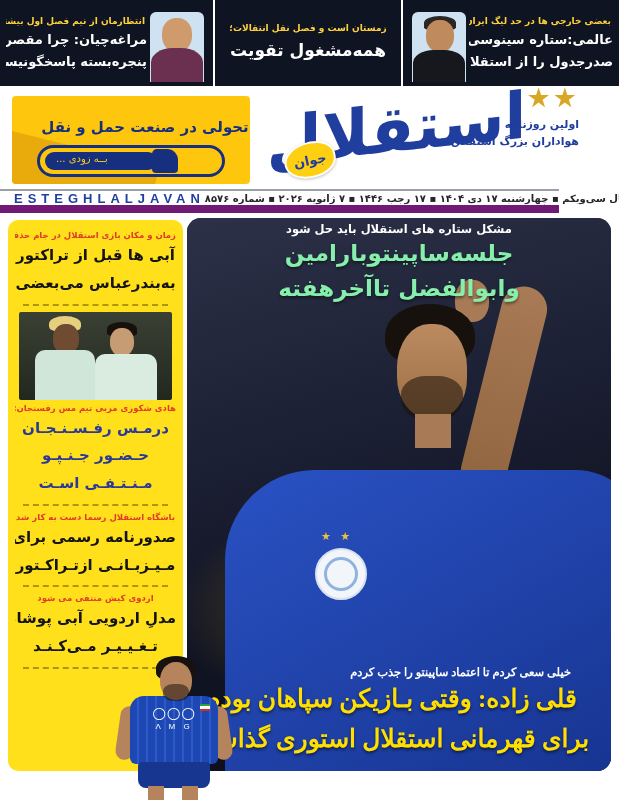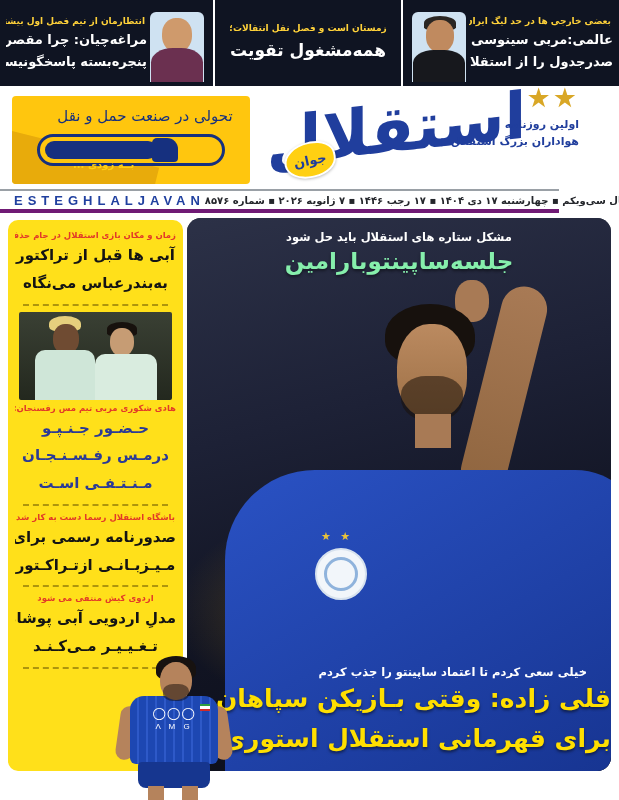--- a/index.html
+++ b/index.html
@@ -18,43 +18,43 @@
   .ts-line{color:#fff;font-size:13px;font-weight:bold;line-height:1.65;white-space:nowrap;}
   .ts-photo{position:relative;width:54px;height:70px;align-self:flex-end;flex:none;
             border-radius:6px 6px 0 0;background:#cfe2f2;overflow:hidden;margin:0 3px;}
   .shape{position:absolute;}
 
   
   .ad{position:absolute;left:12px;top:96px;width:238px;height:88px;background:#ffc60e;
       border-radius:4px;overflow:hidden;}
   .ad-shadow{position:absolute;left:-30px;bottom:-42px;width:170px;height:80px;background:#e8ab0b;
              transform:rotate(14deg);}
-  .ad-title{position:relative;margin-top:11px;text-align:center;color:#16307f;font-weight:normal;
+  .ad-title{position:relative;margin-top:22px;text-align:center;color:#16307f;font-weight:bold;
             font-size:15px;direction:rtl;padding-left:28px;}
   .ad-pill{position:relative;margin:9px auto 0;width:188px;height:32px;border:3px solid #16307f;
            border-radius:20px;box-sizing:border-box;background:#ffc60e;}
   .ad-fill{position:absolute;left:5px;top:4px;width:112px;height:18px;background:#16307f;border-radius:10px;}
   .ad-truck{position:absolute;left:112px;top:1px;width:26px;height:24px;background:#16307f;
             border-radius:5px 11px 4px 4px;}
-  .ad-label{position:absolute;left:16px;top:22px;color:#ffd012;font-size:10px;font-weight:bold;direction:rtl;margin-left:17px;}
+  .ad-label{position:absolute;left:16px;top:5px;color:#ffd012;font-size:10px;font-weight:normal;direction:rtl;}
 
   .masthead{position:absolute;top:86px;right:10px;width:345px;height:100px;}
   .logo-word{position:absolute;left:0;top:2px;width:265px;color:#203e9d;font-size:64px;font-weight:bold;
              line-height:1.3;direction:rtl;text-align:center;transform:rotate(-6deg) skewX(-6deg);}
   .logo-stars{position:absolute;top:-4px;right:30px;font-size:27px;color:#d9a726;letter-spacing:2px;}
   .logo-tagline{position:absolute;top:30px;right:30px;color:#203e9d;font-size:11px;font-weight:bold;
                 text-align:right;direction:rtl;line-height:1.55;}
   .logo-badge{position:absolute;left:20px;bottom:8px;width:48px;height:32px;background:#ffd012;
               border:2px solid #fff;border-radius:55% 45% 50% 50%;transform:rotate(-12deg);
               color:#203e9d;font-weight:bold;font-size:13px;display:flex;align-items:center;
               justify-content:center;box-shadow:0 1px 3px rgba(0,0,0,.25);}
 
   
   .date-bar{position:absolute;top:189px;left:0;width:559px;height:24px;border-top:2px solid #9aa0a6;
-            border-bottom:4px solid #701a75;display:flex;align-items:center;justify-content:space-between;
+            border-bottom:8px solid #701a75;display:flex;align-items:center;justify-content:space-between;
             padding:0 14px;box-sizing:border-box;background:#fff;}
   .latin-name{color:#20409f;font-family:"Liberation Sans",sans-serif;font-weight:bold;font-size:13px;
               letter-spacing:5px;white-space:nowrap;}
   .date-line{direction:rtl;font-size:10px;font-weight:bold;color:#24262b;white-space:nowrap;}
 
   
   .sidebar{position:absolute;left:8px;top:220px;width:175px;height:551px;background:#ffe01a;
            border-radius:10px;box-sizing:border-box;padding:7px 7px;direction:rtl;text-align:center;}
   .sb-kicker{color:#e23a28;font-size:8.5px;font-weight:bold;margin:3px 0 2px;white-space:nowrap;overflow:hidden;}
   .sb-line{font-size:15px;font-weight:bold;color:#141414;line-height:1.85;white-space:nowrap;overflow:hidden;text-align:center;}
@@ -80,25 +80,25 @@
            border-radius:50% 50% 40% 40%;}
   .mp-head{position:absolute;left:210px;top:106px;width:70px;height:94px;
            background:linear-gradient(#bb8a60,#9d7046);border-radius:46% 46% 42% 44%;}
   .mp-beard{position:absolute;left:214px;top:158px;width:62px;height:46px;background:rgba(25,16,10,.55);
             border-radius:40% 40% 50% 50%;}
   .mp-neck{position:absolute;left:228px;top:196px;width:36px;height:34px;background:#a87a55;}
   .mp-crest{position:absolute;left:128px;top:330px;width:48px;height:48px;background:#f2f6fa;
             border-radius:50%;border:2px solid #d7e2ee;}
   .mp-crest-ring{position:absolute;inset:7px;border:3px solid #8fb3dc;border-radius:50%;}
   .mp-crest-stars{position:absolute;left:134px;top:312px;color:#e8c23a;font-size:11px;letter-spacing:3px;}
-  .mb-top{position:relative;z-index:3;direction:rtl;padding-top:12px;}
+  .mb-top{position:relative;z-index:3;direction:rtl;padding-top:4px;}
   .mb-kicker{color:#fff;font-size:11.5px;font-weight:bold;text-align:center;white-space:nowrap;}
   .mb-line-cyan{text-align:center;color:#86efac;font-size:23px;font-weight:bold;line-height:1.5;
                 white-space:nowrap;text-shadow:0 2px 3px rgba(0,0,0,.45);}
-  .mb-bottom{position:absolute;left:0;right:0;bottom:12px;z-index:3;direction:rtl;}
+  .mb-bottom{position:absolute;left:0;right:16px;bottom:12px;z-index:3;direction:rtl;font-family:Liberation Serif, serif;}
   .mb-kicker-b{color:#fff;font-size:11.5px;font-weight:bold;text-align:right;padding-right:24px;white-space:nowrap;}
   .mb-line-yellow{text-align:center;color:#ffdf00;font-size:25px;font-weight:bold;line-height:1.6;
                   white-space:nowrap;text-shadow:0 2px 3px rgba(0,0,0,.5);}
 
   
   .saman{position:absolute;left:108px;top:660px;width:132px;height:140px;z-index:5;}
   .sm-hair{left:48px;top:-4px;width:40px;height:24px;background:#171210;border-radius:50% 50% 30% 30%;}
   .sm-head{left:52px;top:2px;width:32px;height:38px;background:#b5835c;border-radius:48%;}
   .sm-beard{left:55px;top:24px;width:26px;height:17px;background:rgba(20,12,8,.5);border-radius:40%;}
   .sm-armL{left:10px;top:46px;width:18px;height:54px;background:#b5835c;border-radius:9px;transform:rotate(8deg);}
@@ -141,21 +141,21 @@
     </div>
 
     <div class="ts-box b-right">
       <div class="ts-photo">
         <div class="shape" style="left:12px;top:4px;width:32px;height:14px;background:#2a2623;border-radius:50% 50% 20% 20%;"></div>
         <div class="shape" style="left:14px;top:8px;width:28px;height:32px;background:#c08a5f;border-radius:46%;"></div>
         <div class="shape" style="left:1px;top:38px;width:52px;height:32px;background:#17181d;border-radius:40% 40% 0 0;"></div>
       </div>
       <div class="ts-text">
         <div class="ts-kicker">بعضی خارجی ها در حد لیگ ایران نبودند</div>
-        <div class="ts-line">عالمی:مربی سینوسی</div>
+        <div class="ts-line">عالمی:ستاره سینوسی</div>
         <div class="ts-line">صدرجدول را از استقلال گرفت</div>
       </div>
     </div>
   </div>
 
   <div class="ad">
     <div class="ad-shadow"></div>
     <div class="ad-title">تحولی در صنعت حمل و نقل</div>
     <div class="ad-pill">
       <div class="ad-fill"></div>
@@ -177,37 +177,37 @@
   <div class="date-bar">
     <div class="latin-name">ESTEGHLALJAVAN</div>
     <div class="date-line">سال سی‌و‌یکم ▪ چهارشنبه ۱۷ دی ۱۴۰۴ ▪ ۱۷ رجب ۱۴۴۶ ▪ ۷ ژانویه ۲۰۲۶ ▪ شماره ۸۵۷۶</div>
   </div>
 
   <div class="sidebar">
 
     <div>
       <div class="sb-kicker">زمان و مکان بازی استقلال در جام حذفی مشخص شد</div>
       <div class="sb-line">آبی ها قبل از تراکتور</div>
-      <div class="sb-line">به‌بندرعباس می‌نگاه</div>
+      <div class="sb-line">به‌بندرعباس می‌بعضی</div>
     </div>
     <div class="sb-divider"></div>
 
     <div class="sb-photo">
       <div class="shape" style="left:30px;top:4px;width:32px;height:16px;background:#e6cf7d;border-radius:50% 50% 35% 35%;"></div>
       <div class="shape" style="left:34px;top:12px;width:26px;height:30px;background:#6f4b32;border-radius:46%;"></div>
       <div class="shape" style="left:16px;top:38px;width:60px;height:52px;background:#cfe6d8;border-radius:10px 10px 0 0;"></div>
       <div class="shape" style="left:88px;top:10px;width:30px;height:14px;background:#17110d;border-radius:50% 50% 20% 20%;"></div>
       <div class="shape" style="left:91px;top:16px;width:24px;height:28px;background:#c69c74;border-radius:46%;"></div>
       <div class="shape" style="left:76px;top:42px;width:62px;height:48px;background:#d9ecdf;border-radius:10px 10px 0 0;"></div>
     </div>
 
     <div>
       <div class="sb-kicker">هادی شکوری مربی تیم مس رفسنجان:</div>
+      <div class="sb-line blue">درمـس رفـسـنـجـان</div>
       <div class="sb-line blue">حـضـور جـنـپـو</div>
-      <div class="sb-line blue">درمـس رفـسـنـجـان</div>
       <div class="sb-line blue">مـنـتـفـی اسـت</div>
     </div>
     <div class="sb-divider"></div>
 
     <div>
       <div class="sb-kicker">باشگاه استقلال رسما دست به کار شد</div>
       <div class="sb-line">صدورنامه رسمی برای</div>
       <div class="sb-line">مـیـزبـانـی ازتـراکـتور</div>
     </div>
     <div class="sb-divider"></div>
@@ -234,20 +234,21 @@
       <div class="mp-neck"></div>
       <div class="mp-crest-stars">★ ★</div>
       <div class="mp-crest">
         <div class="mp-crest-ring"></div>
       </div>
     </div>
 
     <div class="mb-top">
       <div class="mb-kicker">مشکل ستاره های استقلال باید حل شود</div>
       <div class="mb-line-cyan">جلسه‌ساپینتوبارامین</div>
+      <div class="mb-line-cyan">وابوالفضل تاآخرهفته</div>
     </div>
 
     <div class="mb-bottom">
       <div class="mb-kicker-b">خیلی سعی کردم تا اعتماد ساپینتو را جذب کردم</div>
       <div class="mb-line-yellow">قلی زاده: وقتی بـازیکن سپاهان بودم</div>
       <div class="mb-line-yellow">برای قهرمانی استقلال استوری گذاشتم</div>
     </div>
   </div>
 
   <div class="saman">

